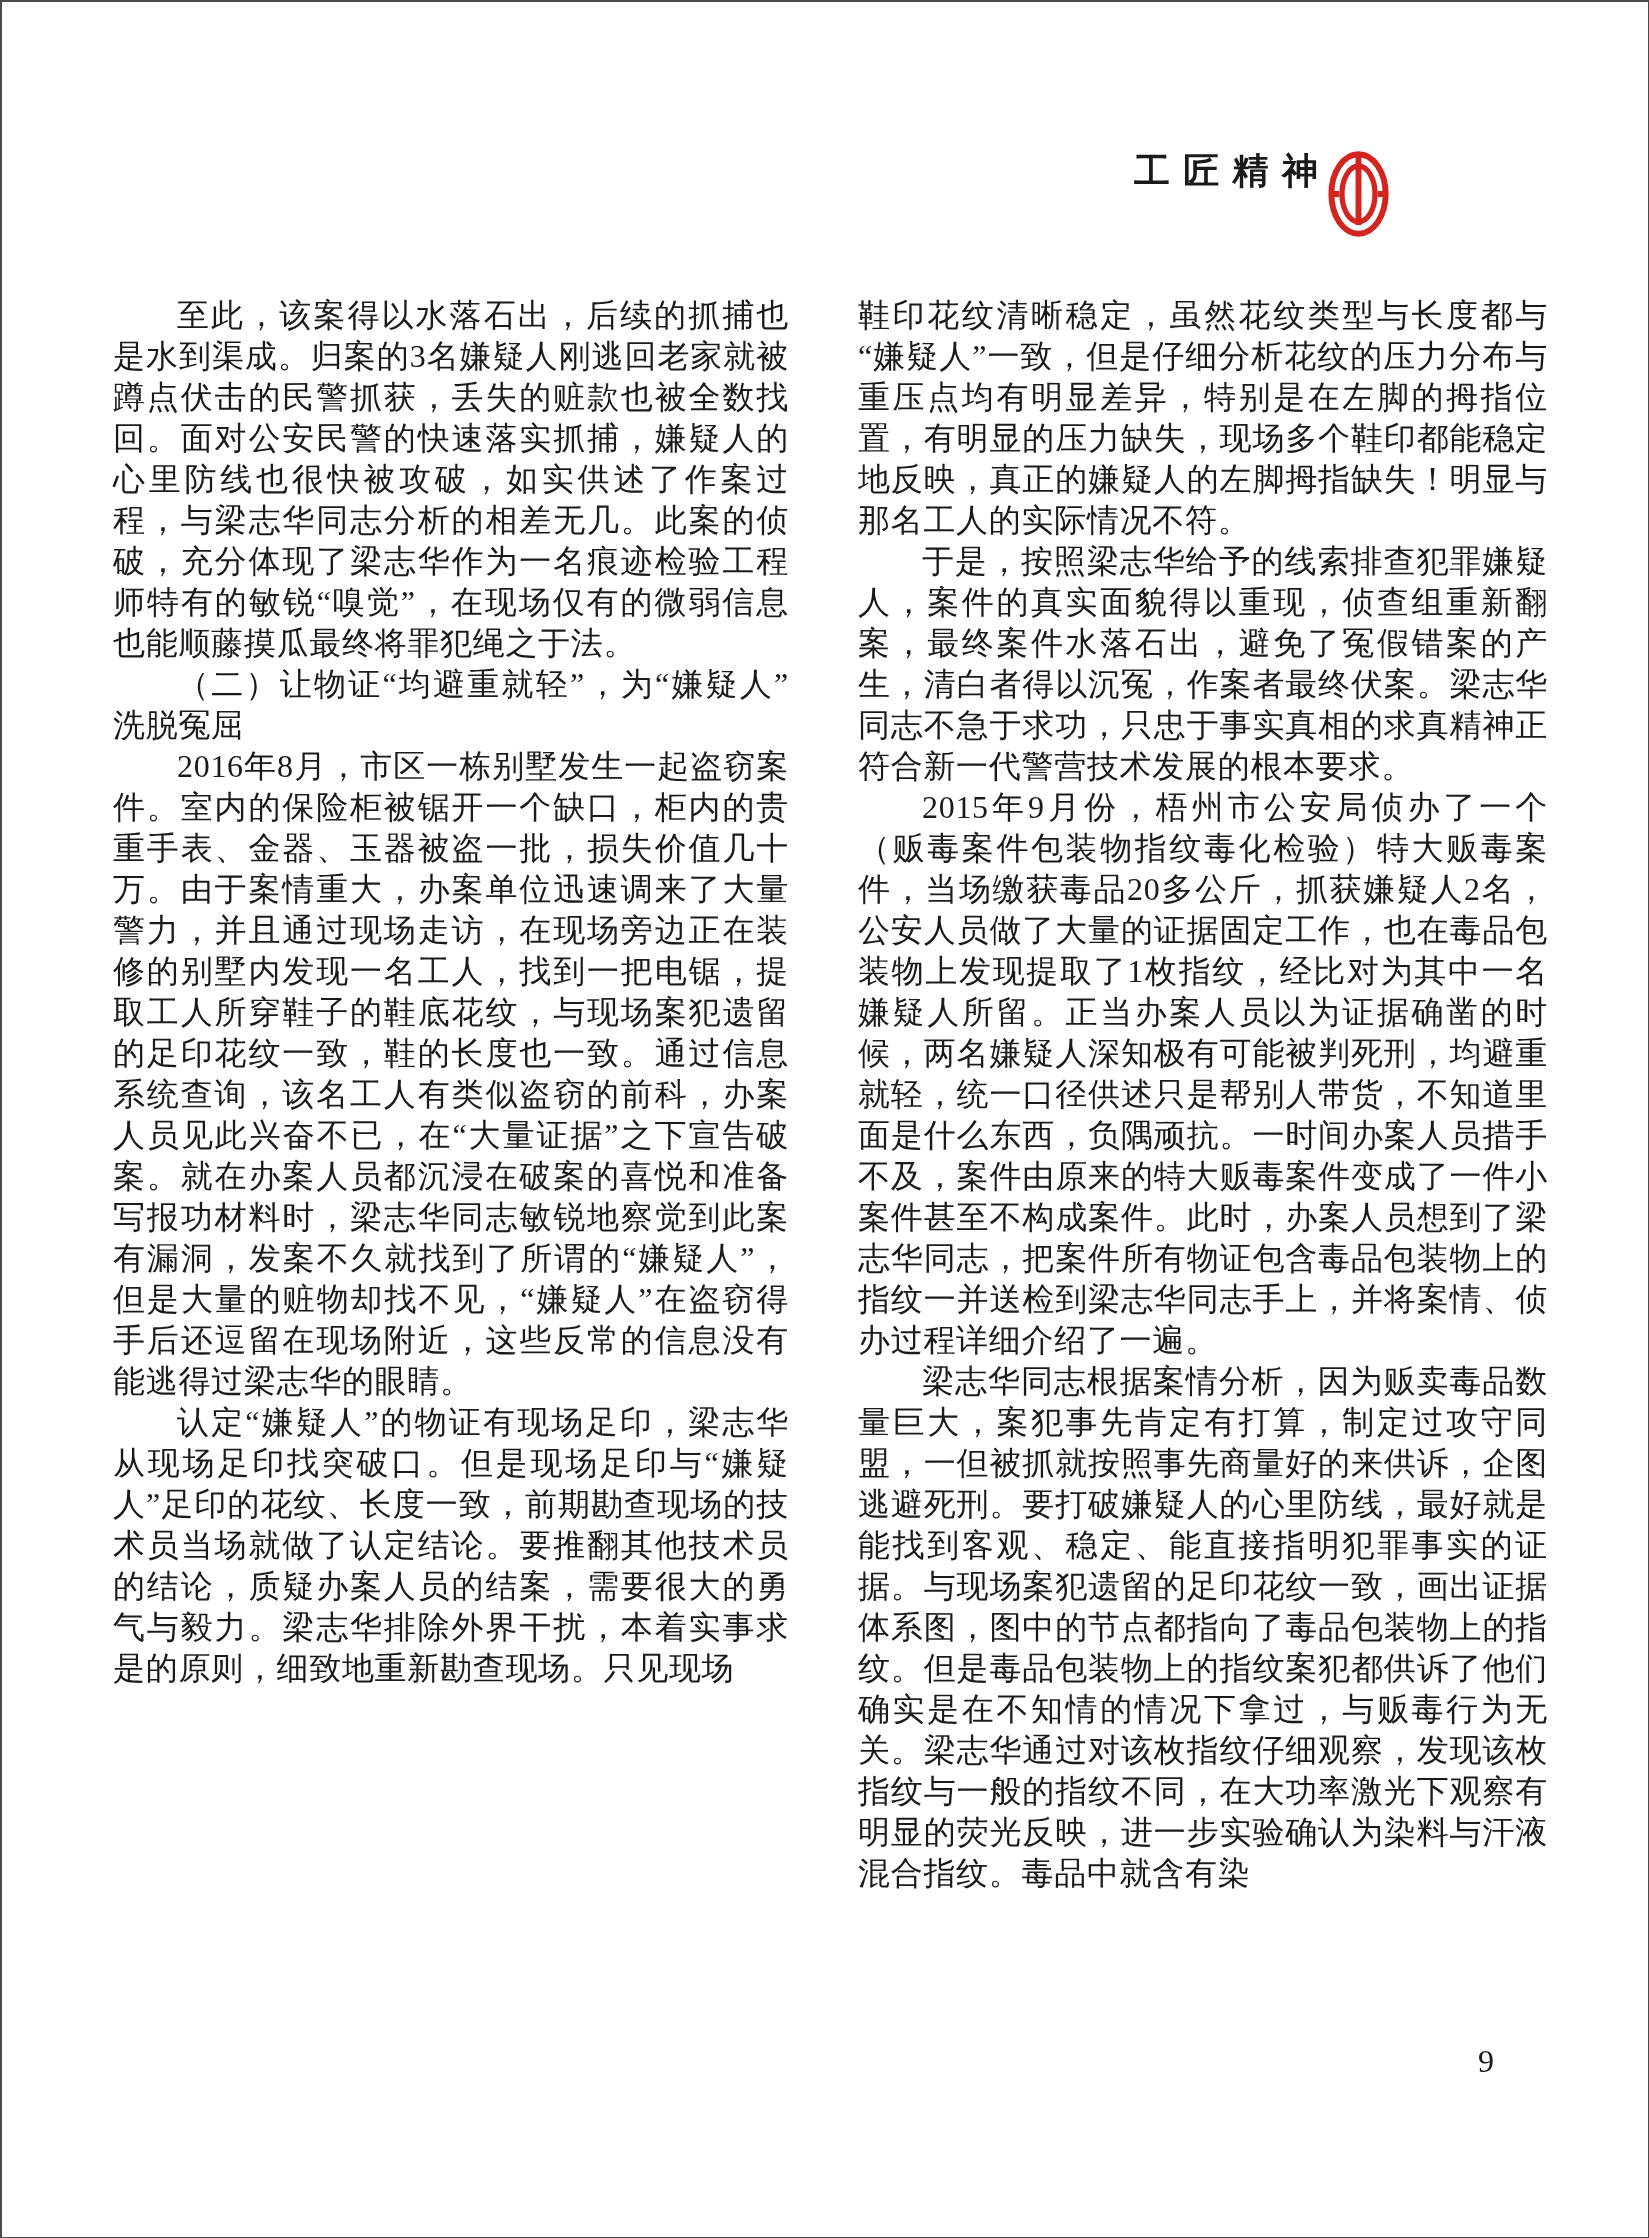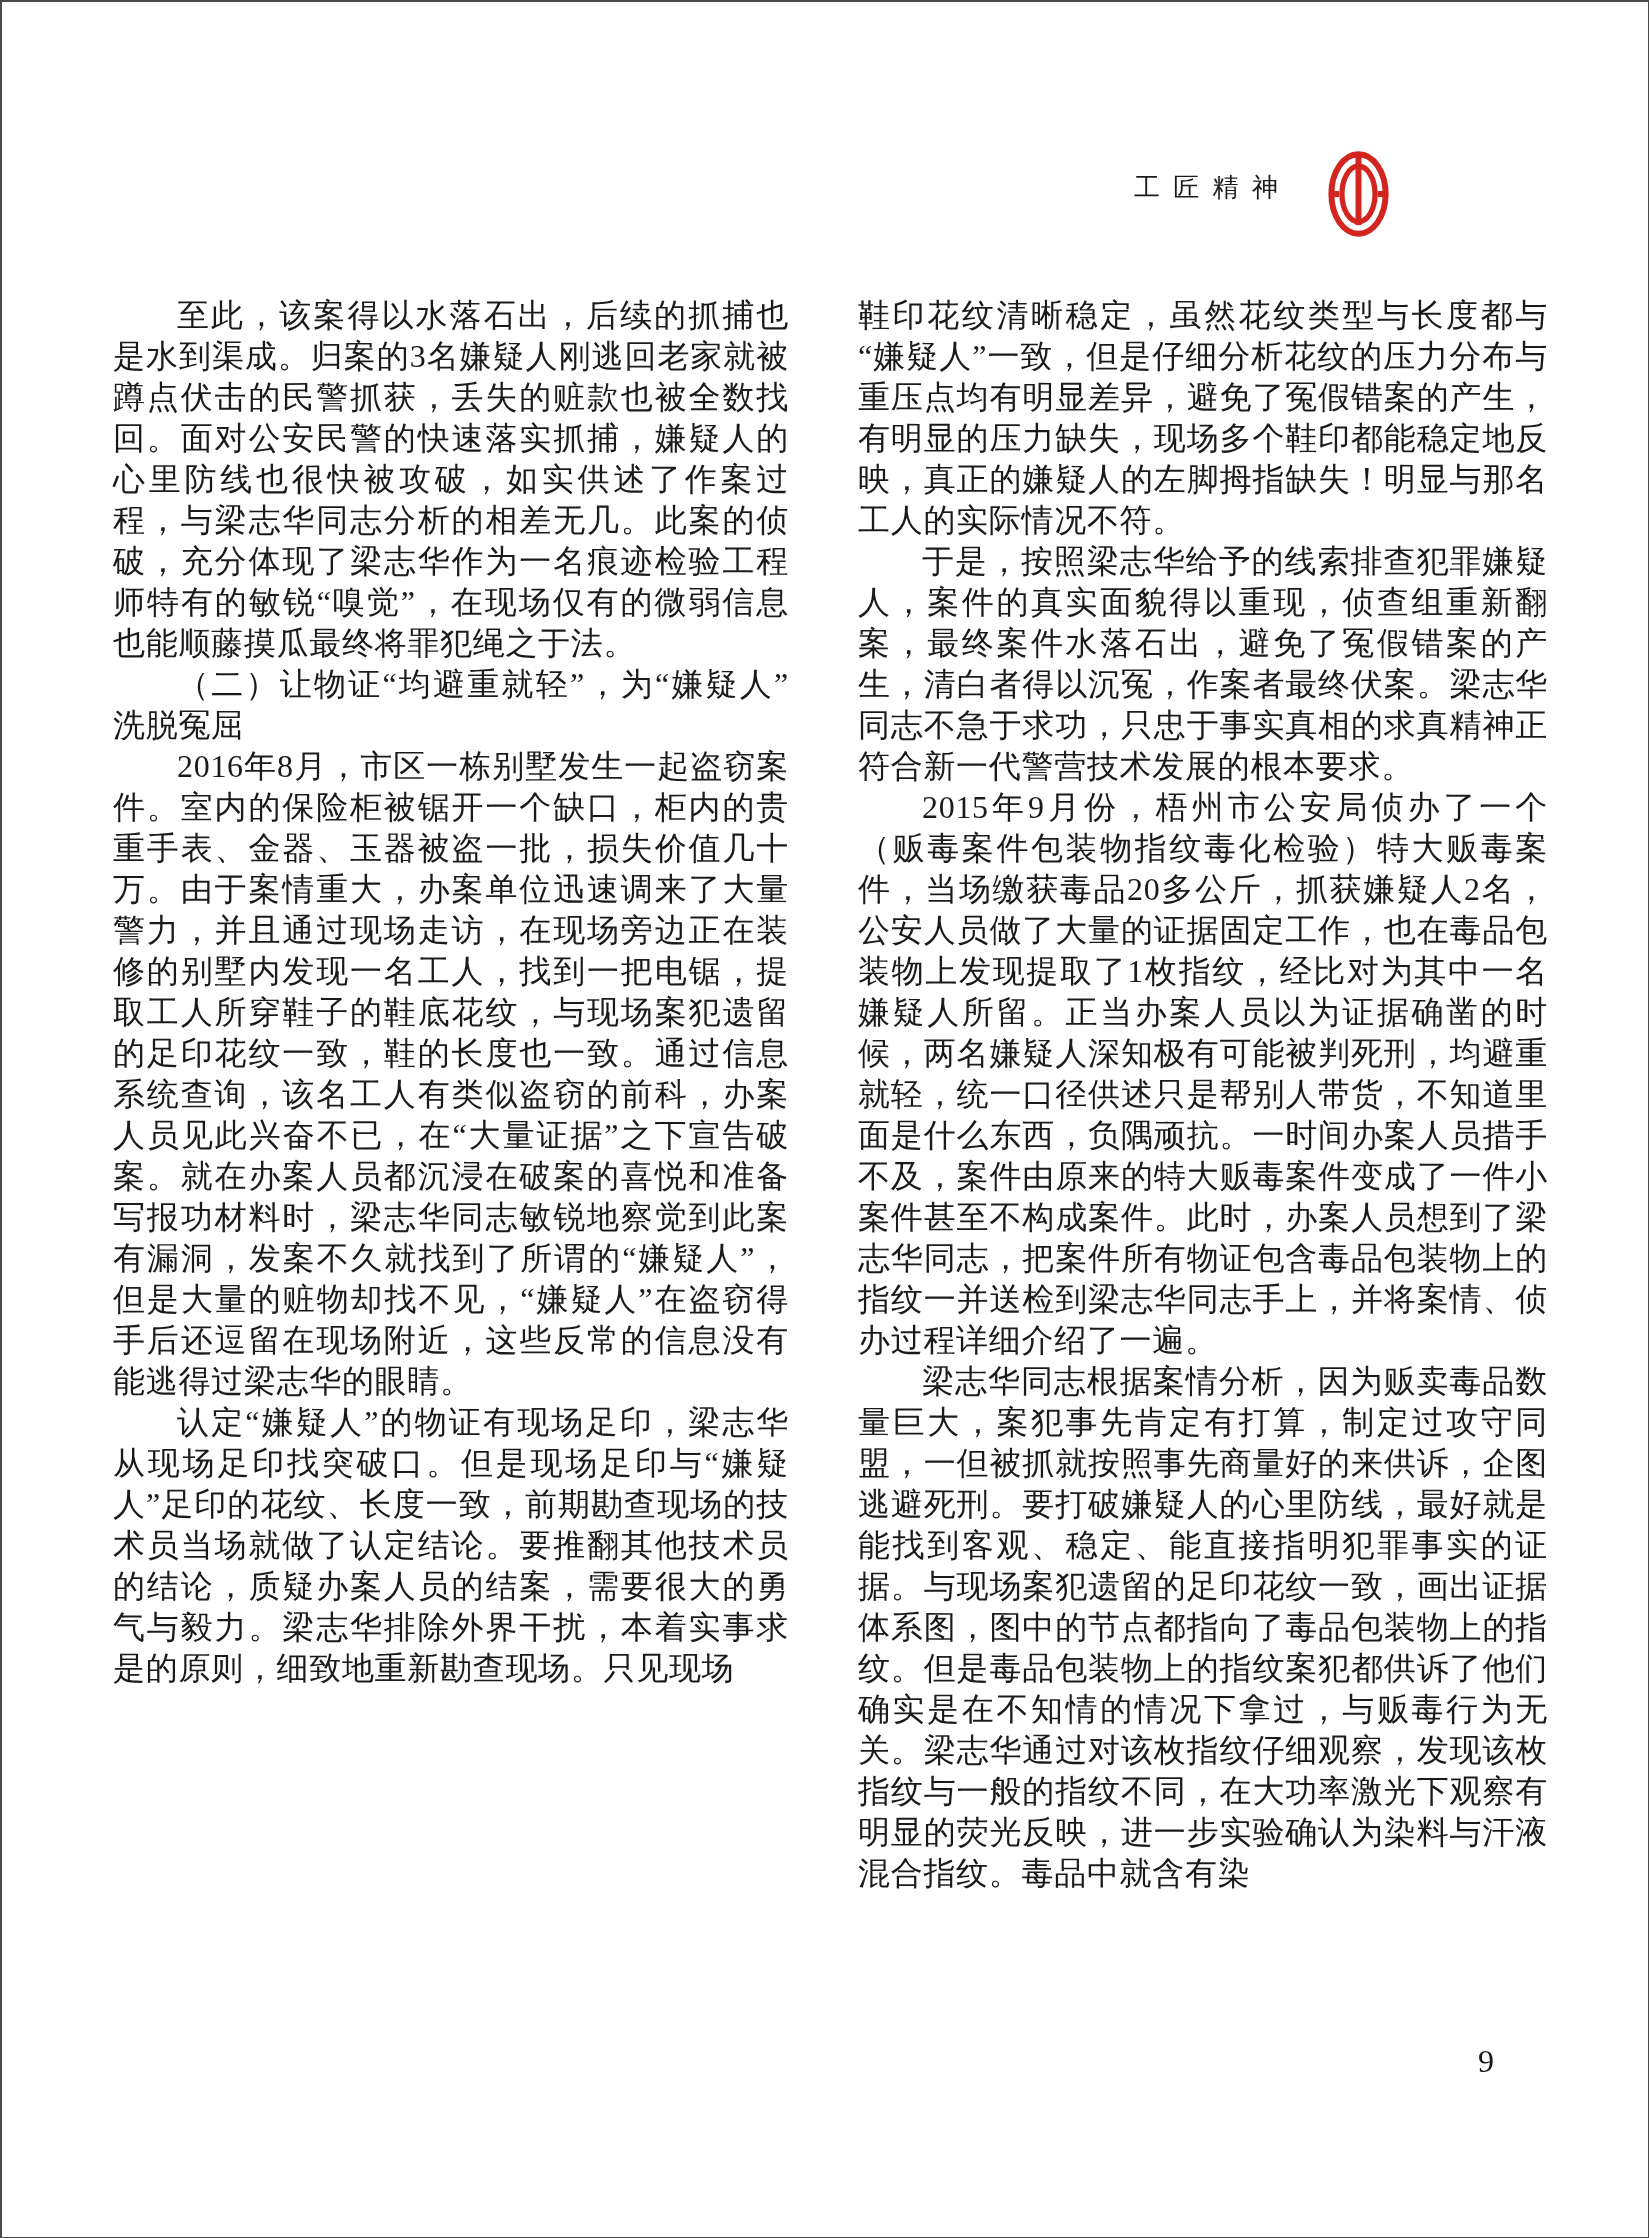--- a/index.html
+++ b/index.html
@@ -14,24 +14,24 @@
     box-sizing: border-box;
     background: var(--page-bg, #ffffff);
     border: 2px solid var(--border-color, #4a4a4a);
     overflow: hidden;
     font-family: "Liberation Serif", "DejaVu Serif", serif;
     color: var(--text-color, #1a1a1a);
   }
   .header-title {
     position: absolute;
     left: 1132px;
-    top: 173px;
-    font-size: 26px;
+    top: 151px;
+    font-size: 36px;
     line-height: 1;
-    font-weight: normal;
+    font-weight: bold;
     letter-spacing: 13.3px;
     white-space: nowrap;
     color: var(--text-color, #141414);
     font-family: "Liberation Serif", "DejaVu Serif", serif;
   }
   .union-logo {
     position: absolute;
     left: 1326px;
     top: 149px;
     width: 61px;
@@ -85,21 +85,21 @@
   </header>
 
   <main>
     <section class="col col-left">
         <p class="para indent">至此，该案得以水落石出，后续的抓捕也是水到渠成。归案的3名嫌疑人刚逃回老家就被蹲点伏击的民警抓获，丢失的赃款也被全数找回。面对公安民警的快速落实抓捕，嫌疑人的心里防线也很快被攻破，如实供述了作案过程，与梁志华同志分析的相差无几。此案的侦破，充分体现了梁志华作为一名痕迹检验工程师特有的敏锐“嗅觉”，在现场仅有的微弱信息也能顺藤摸瓜最终将罪犯绳之于法。</p>
         <p class="para indent">（二）让物证“均避重就轻”，为“嫌疑人”洗脱冤屈</p>
         <p class="para indent">2016年8月，市区一栋别墅发生一起盗窃案件。室内的保险柜被锯开一个缺口，柜内的贵重手表、金器、玉器被盗一批，损失价值几十万。由于案情重大，办案单位迅速调来了大量警力，并且通过现场走访，在现场旁边正在装修的别墅内发现一名工人，找到一把电锯，提取工人所穿鞋子的鞋底花纹，与现场案犯遗留的足印花纹一致，鞋的长度也一致。通过信息系统查询，该名工人有类似盗窃的前科，办案人员见此兴奋不已，在“大量证据”之下宣告破案。就在办案人员都沉浸在破案的喜悦和准备写报功材料时，梁志华同志敏锐地察觉到此案有漏洞，发案不久就找到了所谓的“嫌疑人”，但是大量的赃物却找不见，“嫌疑人”在盗窃得手后还逗留在现场附近，这些反常的信息没有能逃得过梁志华的眼睛。</p>
         <p class="para indent">认定“嫌疑人”的物证有现场足印，梁志华从现场足印找突破口。但是现场足印与“嫌疑人”足印的花纹、长度一致，前期勘查现场的技术员当场就做了认定结论。要推翻其他技术员的结论，质疑办案人员的结案，需要很大的勇气与毅力。梁志华排除外界干扰，本着实事求是的原则，细致地重新勘查现场。只见现场</p>
       </section>
     <section class="col col-right">
-        <p class="para">鞋印花纹清晰稳定，虽然花纹类型与长度都与“嫌疑人”一致，但是仔细分析花纹的压力分布与重压点均有明显差异，避免了冤假错案的产生，有明显的压力缺失，现场多个鞋印都能稳定地反映，真正的嫌疑人的左脚拇指缺失！明显与那名工人的实际情况不符。</p>
+        <p class="para">鞋印花纹清晰稳定，虽然花纹类型与长度都与“嫌疑人”一致，但是仔细分析花纹的压力分布与重压点均有明显差异，特别是在左脚的拇指位置，有明显的压力缺失，现场多个鞋印都能稳定地反映，真正的嫌疑人的左脚拇指缺失！明显与那名工人的实际情况不符。</p>
         <p class="para indent">于是，按照梁志华给予的线索排查犯罪嫌疑人，案件的真实面貌得以重现，侦查组重新翻案，最终案件水落石出，避免了冤假错案的产生，清白者得以沉冤，作案者最终伏案。梁志华同志不急于求功，只忠于事实真相的求真精神正符合新一代警营技术发展的根本要求。</p>
         <p class="para indent">2015年9月份，梧州市公安局侦办了一个（贩毒案件包装物指纹毒化检验）特大贩毒案件，当场缴获毒品20多公斤，抓获嫌疑人2名，公安人员做了大量的证据固定工作，也在毒品包装物上发现提取了1枚指纹，经比对为其中一名嫌疑人所留。正当办案人员以为证据确凿的时候，两名嫌疑人深知极有可能被判死刑，均避重就轻，统一口径供述只是帮别人带货，不知道里面是什么东西，负隅顽抗。一时间办案人员措手不及，案件由原来的特大贩毒案件变成了一件小案件甚至不构成案件。此时，办案人员想到了梁志华同志，把案件所有物证包含毒品包装物上的指纹一并送检到梁志华同志手上，并将案情、侦办过程详细介绍了一遍。</p>
         <p class="para indent">梁志华同志根据案情分析，因为贩卖毒品数量巨大，案犯事先肯定有打算，制定过攻守同盟，一但被抓就按照事先商量好的来供诉，企图逃避死刑。要打破嫌疑人的心里防线，最好就是能找到客观、稳定、能直接指明犯罪事实的证据。与现场案犯遗留的足印花纹一致，画出证据体系图，图中的节点都指向了毒品包装物上的指纹。但是毒品包装物上的指纹案犯都供诉了他们确实是在不知情的情况下拿过，与贩毒行为无关。梁志华通过对该枚指纹仔细观察，发现该枚指纹与一般的指纹不同，在大功率激光下观察有明显的荧光反映，进一步实验确认为染料与汗液混合指纹。毒品中就含有染</p>
       </section>
   </main>
 
   <div class="page-number">9</div>
 
 </div>
 

